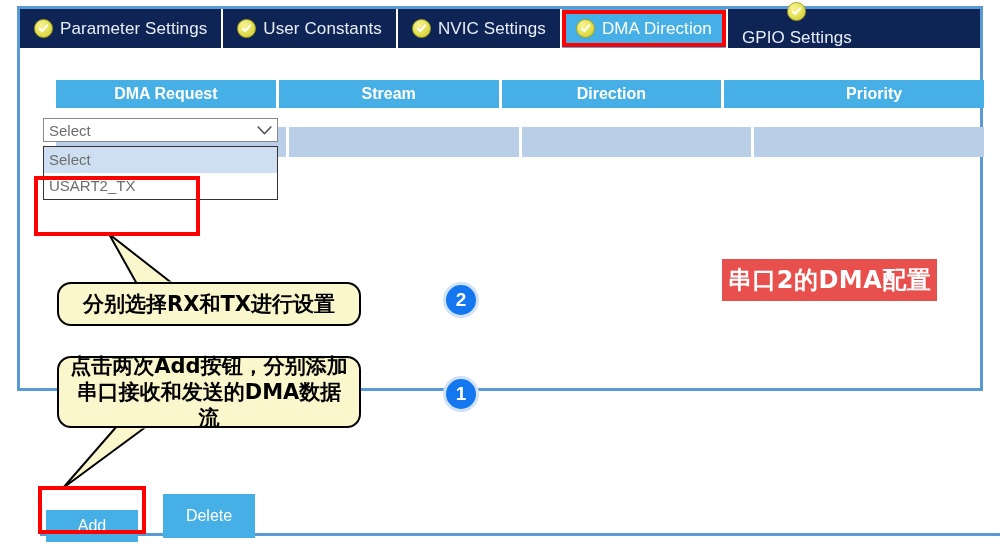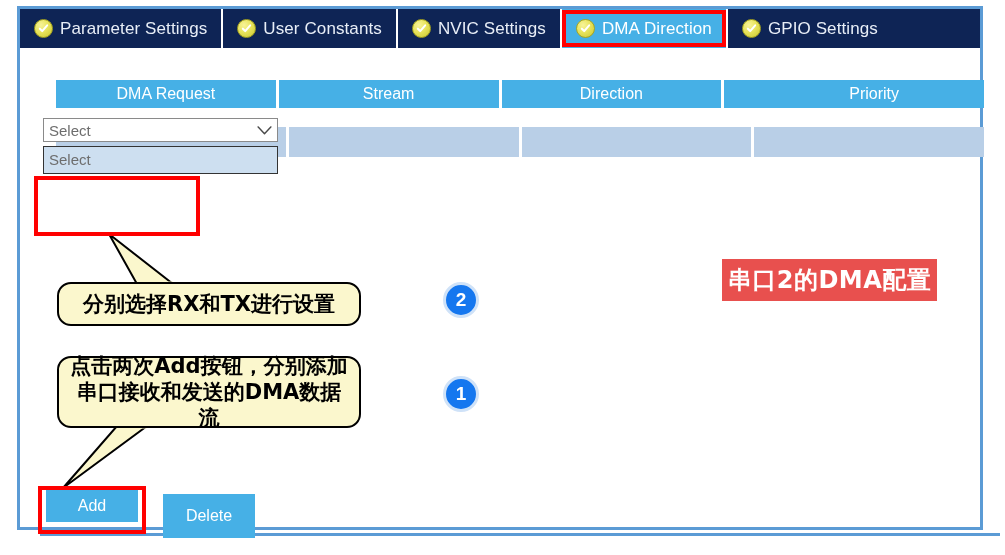--- a/index.html
+++ b/index.html
@@ -8,24 +8,25 @@
     background:#ffffff;
     font-family:"Liberation Sans","DejaVu Sans",sans-serif;
     position:relative;
     overflow:hidden;
   }
 
   
   #panel{
     position:absolute;
     left:17px;top:6px;
-    width:966px;height:524px;
+    width:966px;height:385px;
     border:3px solid #5b9bd5;
     background:#ffffff;
     box-sizing:border-box;
+    font-weight:bold;
   }
 
   
   #tabstrip{
     position:absolute;
     left:20px;top:9px;
     width:960px;height:39px;
     background:#0e2455;
     box-sizing:border-box;
     display:flex;
@@ -36,21 +37,21 @@
     gap:7px;
     color:#e8eef7;
     font-size:17px;
     letter-spacing:.1px;
     padding:0 14px;
     border-right:2px solid #ffffff;
     box-sizing:border-box;
     position:relative;
     white-space:nowrap;
   }
-  .tab:last-child{border-right:none;}
+  .tab:last-child{border-right:none;flex-direction:column;}
   .tab.active{background:#46b0e6;color:#ffffff;}
   .tab.highlight::after{
     content:"";
     position:absolute;
     left:0;top:1px;right:0;bottom:1px;
     border:4px solid #ff0000;
     box-sizing:border-box;
     pointer-events:none;
   }
   .chk{
@@ -194,21 +195,21 @@
   
   .btn{
     position:absolute;
     background:#46b0e6;
     color:#ffffff;
     font-size:16px;
     display:flex;align-items:center;justify-content:center;
     box-sizing:border-box;
     z-index:4;
   }
-  #addbtn{left:46px;top:490px;width:92px;height:32px;}
+  #addbtn{left:46px;top:510px;width:92px;height:32px;}
   #delbtn{left:163px;top:494px;width:92px;height:44px;}
   #addred{
     position:absolute;
     left:38px;top:486px;
     width:108px;height:48px;
     border:4px solid #ff0000;
     box-sizing:border-box;
     z-index:5;pointer-events:none;
   }
 
@@ -290,20 +291,21 @@
   <span class="selval">Select</span>
   <span class="caret">
     <svg width="15" height="9" viewBox="0 0 16 10">
         <path d="M1 1 L8 8.5 L15 1" stroke="#4a4a4a" stroke-width="1.6" fill="none" stroke-linecap="round" stroke-linejoin="round"></path>
       </svg>
   </span>
 </div>
 
 <div id="optionlist">
   <div class="option sel">Select</div>
+  <div class="option">USART2_TX</div>
 </div>
 <div id="optred"></div>
 
 <svg class="tail" style="left:95px;top:232px;" width="130" height="60">
   <polygon points="14,2 78,52 42,52" fill="#fbf7cd" stroke="#000000" stroke-width="2"></polygon>
   <line x1="42" y1="51" x2="78" y2="51" stroke="#fbf7cd" stroke-width="3"></line>
 </svg>
 
 <svg class="tail" style="left:55px;top:424px;" width="130" height="70">
   <polygon points="8,64 62,2 92,2" fill="#fbf7cd" stroke="#000000" stroke-width="2"></polygon>

